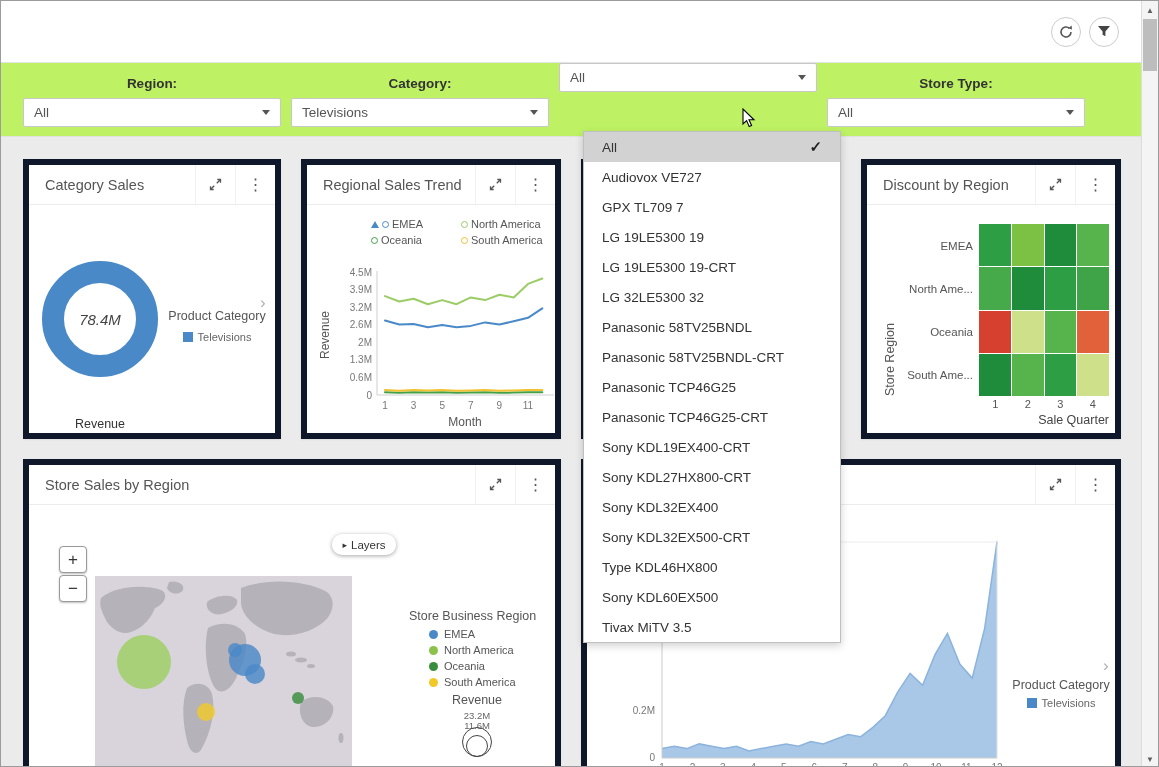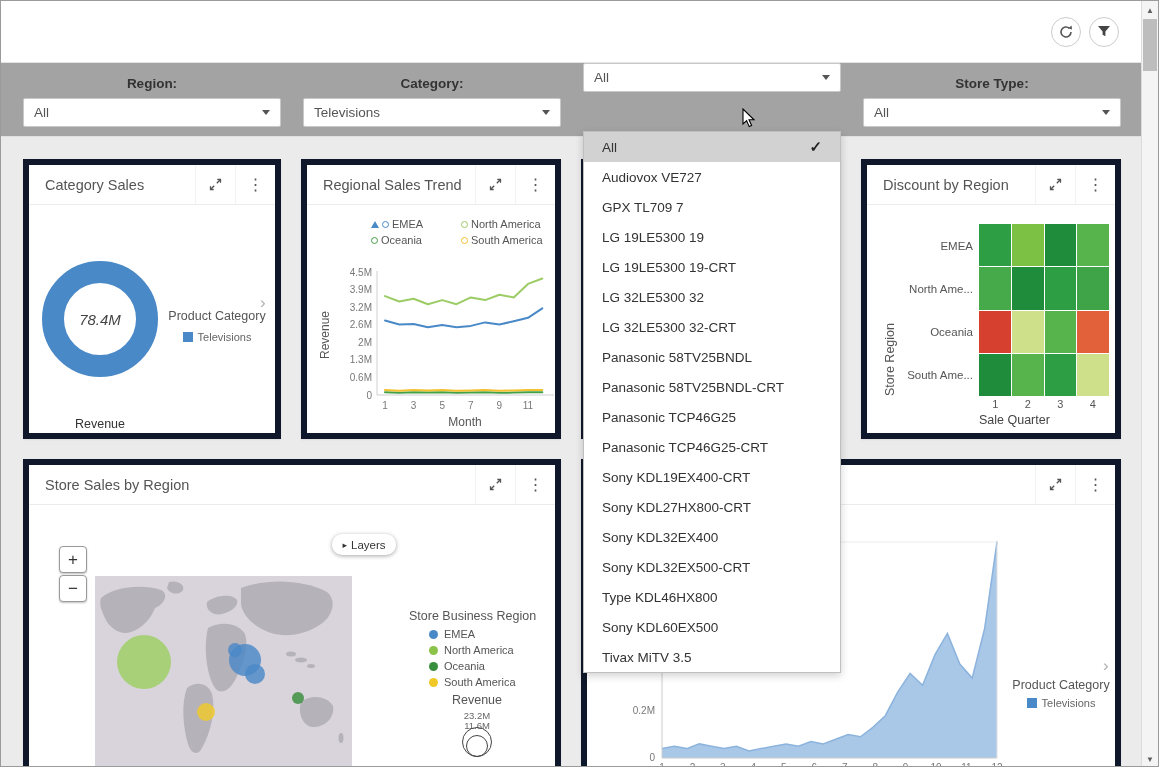--- a/index.html
+++ b/index.html
@@ -7,21 +7,21 @@
   body{font-family:"Liberation Sans",sans-serif;background:#fff}
   .screen{position:relative;width:1159px;height:767px;background:#ebebeb;border:1px solid #9b9b9b;overflow:hidden}
 
   
   .topbar{position:absolute;left:0;top:0;width:100%;height:62px;background:#fff;border-bottom:1px solid #e3e3e3;display:flex;align-items:center;padding:0 22px;z-index:5}
   .topbar h1{font-size:21px;font-weight:500;color:#3c3c3c;letter-spacing:.2px}
   .topbar-actions{margin-left:auto;display:flex;gap:8px;padding-right:17px}
   .icon-circle{width:30px;height:30px;border-radius:50%;border:1px solid #ccc;background:#fff;display:flex;align-items:center;justify-content:center;cursor:pointer}
 
   
-  .filterbar{position:absolute;left:0;top:62px;width:100%;height:74px;background:#a3a3a3;border-bottom:1px solid #e0e0e0;display:flex;padding:0 22px;gap:22px;z-index:4}
+  .filterbar{position:absolute;left:0;top:62px;width:100%;height:74px;background:#bef264;border-bottom:1px solid #e0e0e0;display:flex;padding:0 22px;gap:10px;z-index:4}
   .filter-group{width:258px;display:flex;flex-direction:column}
   .filter-label{text-align:center;font-weight:bold;font-size:13.5px;color:#333;margin-top:13px;margin-bottom:7px}
   .fselect{height:29px;border:1px solid #c8c8c8;border-radius:2px;background:#fff;display:flex;align-items:center;padding:0 10px;font-size:13.5px;color:#555;cursor:pointer}
   .chev{margin-left:auto;width:0;height:0;border-left:4.5px solid transparent;border-right:4.5px solid transparent;border-top:5.5px solid #555}
 
   
   .card{position:absolute;background:#fff;border:6px solid #0f172a;box-shadow:0 1px 2px rgba(0,0,0,.06)}
   .card-head{height:40px;display:flex;align-items:center;border-bottom:1px solid #ececec}
   .card-title{padding-left:16px;font-size:14.5px;color:#555;white-space:nowrap}
   .card-tools{margin-left:auto;display:flex;height:100%}
@@ -54,21 +54,21 @@
   .tl-item{display:flex;align-items:center;gap:3px;font-size:11px;color:#555;white-space:nowrap}
   .tri{width:0;height:0;border-left:4px solid transparent;border-right:4px solid transparent;border-bottom:7px solid;flex:none}
   .ring{width:7px;height:7px;border:1.5px solid;border-radius:50%;background:#fff;flex:none}
 
   
   .heat-grid{position:absolute;left:112px;top:19px;width:130px;height:172px;display:grid;grid-template-columns:repeat(4,1fr);grid-template-rows:repeat(4,1fr);gap:1px;background:#fff}
   .heat-cell{width:100%;height:100%}
   .heat-ylabels{position:absolute;left:0;top:19px;width:106px;height:172px;display:flex;flex-direction:column}
   .heat-ylab{flex:1;display:flex;align-items:center;justify-content:flex-end;font-size:11.5px;color:#555}
   .heat-xlabels{position:absolute;left:112px;top:193px;width:130px;display:grid;grid-template-columns:repeat(4,1fr);text-align:center;font-size:11px;color:#555}
-  .heat-xaxis{position:absolute;left:112px;top:208px;width:130px;text-align:left;font-size:12.5px;color:#444}
+  .heat-xaxis{position:absolute;left:112px;top:208px;width:130px;text-align:right;font-size:12.5px;color:#444}
   .vtext{position:absolute;left:16px;top:19px;height:172px;display:flex;align-items:center;writing-mode:vertical-rl;transform:rotate(180deg);font-size:12.5px;color:#555}
 
   
   .zoom-ctrl{position:absolute;left:30px;top:41px;display:flex;flex-direction:column;gap:2px;z-index:3}
   .zoom-btn{width:28px;height:27px;background:#fff;border:1px solid #9a9a9a;border-radius:4px;font-size:17px;color:#333;display:flex;align-items:center;justify-content:center;box-shadow:0 1px 2px rgba(0,0,0,.25);cursor:pointer}
   .layers-btn{position:absolute;left:303px;top:29px;width:64px;height:21px;background:#fff;border:none;border-radius:10px;box-shadow:0 1px 4px rgba(0,0,0,.35);font-size:11.5px;color:#333;display:flex;align-items:center;justify-content:center;gap:4px;cursor:pointer;z-index:3}
   .layers-arrow{font-size:9px;color:#333}
   .map-wrap{position:absolute;left:66px;top:71px;width:257px;height:220px;overflow:hidden}
   .bubble{position:absolute;border-radius:50%;opacity:.82}
   .ml-title{position:absolute;left:380px;top:104px;width:145px;font-size:12.5px;color:#555}
@@ -445,23 +445,20 @@
       <div class="dd-item">
         <span>LG 19LE5300 19</span>
       </div>
       <div class="dd-item">
         <span>LG 19LE5300 19-CRT</span>
       </div>
       <div class="dd-item">
         <span>LG 32LE5300 32</span>
       </div>
       <div class="dd-item">
-        <span>LG 32LE5300 32-CRT</span>
-      </div>
-      <div class="dd-item">
         <span>Panasonic 58TV25BNDL</span>
       </div>
       <div class="dd-item">
         <span>Panasonic 58TV25BNDL-CRT</span>
       </div>
       <div class="dd-item">
         <span>Panasonic TCP46G25</span>
       </div>
       <div class="dd-item">
         <span>Panasonic TCP46G25-CRT</span>

